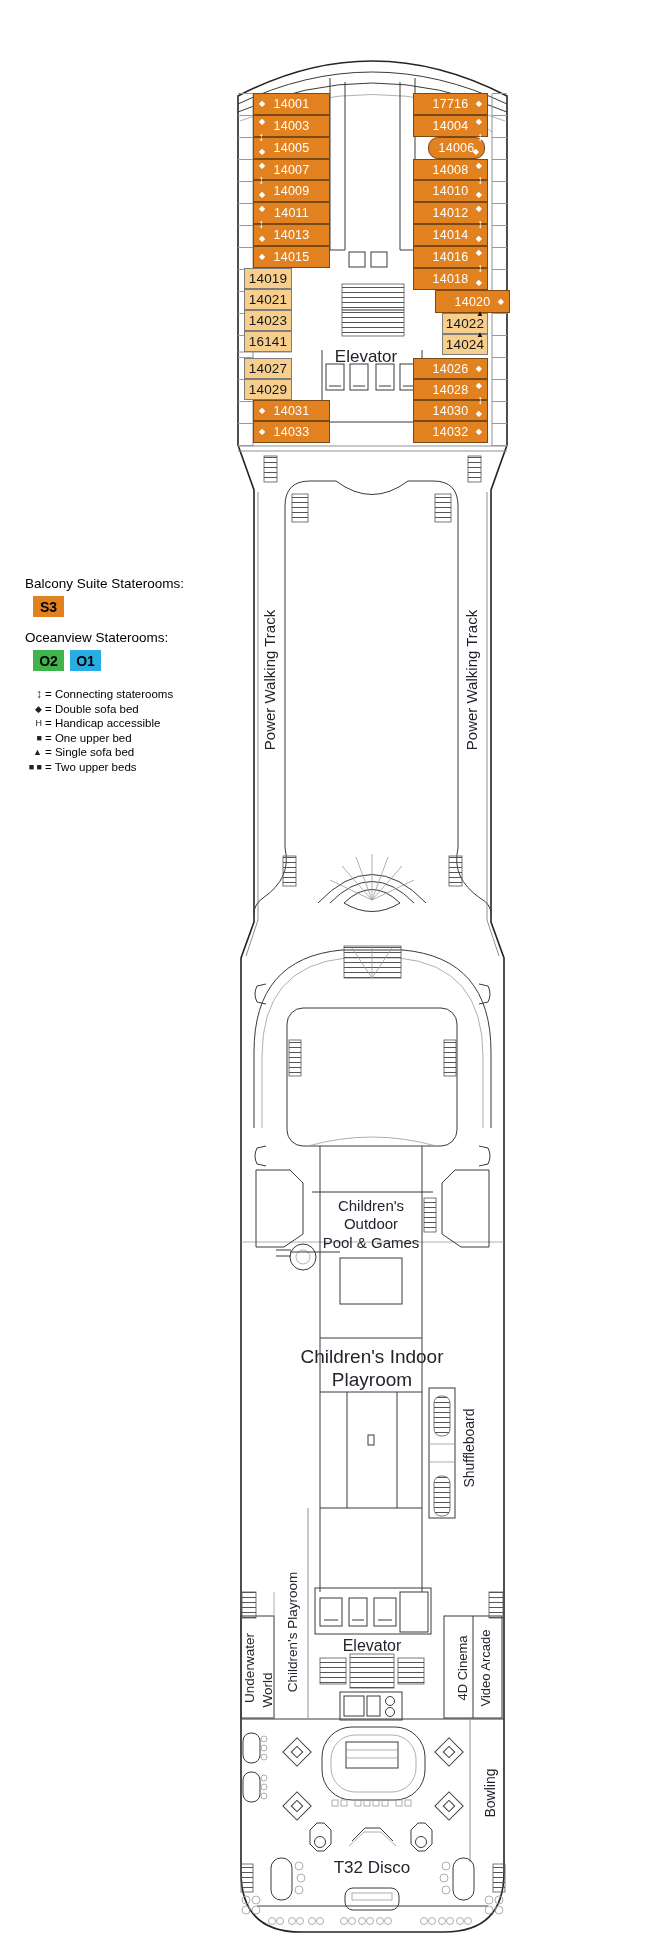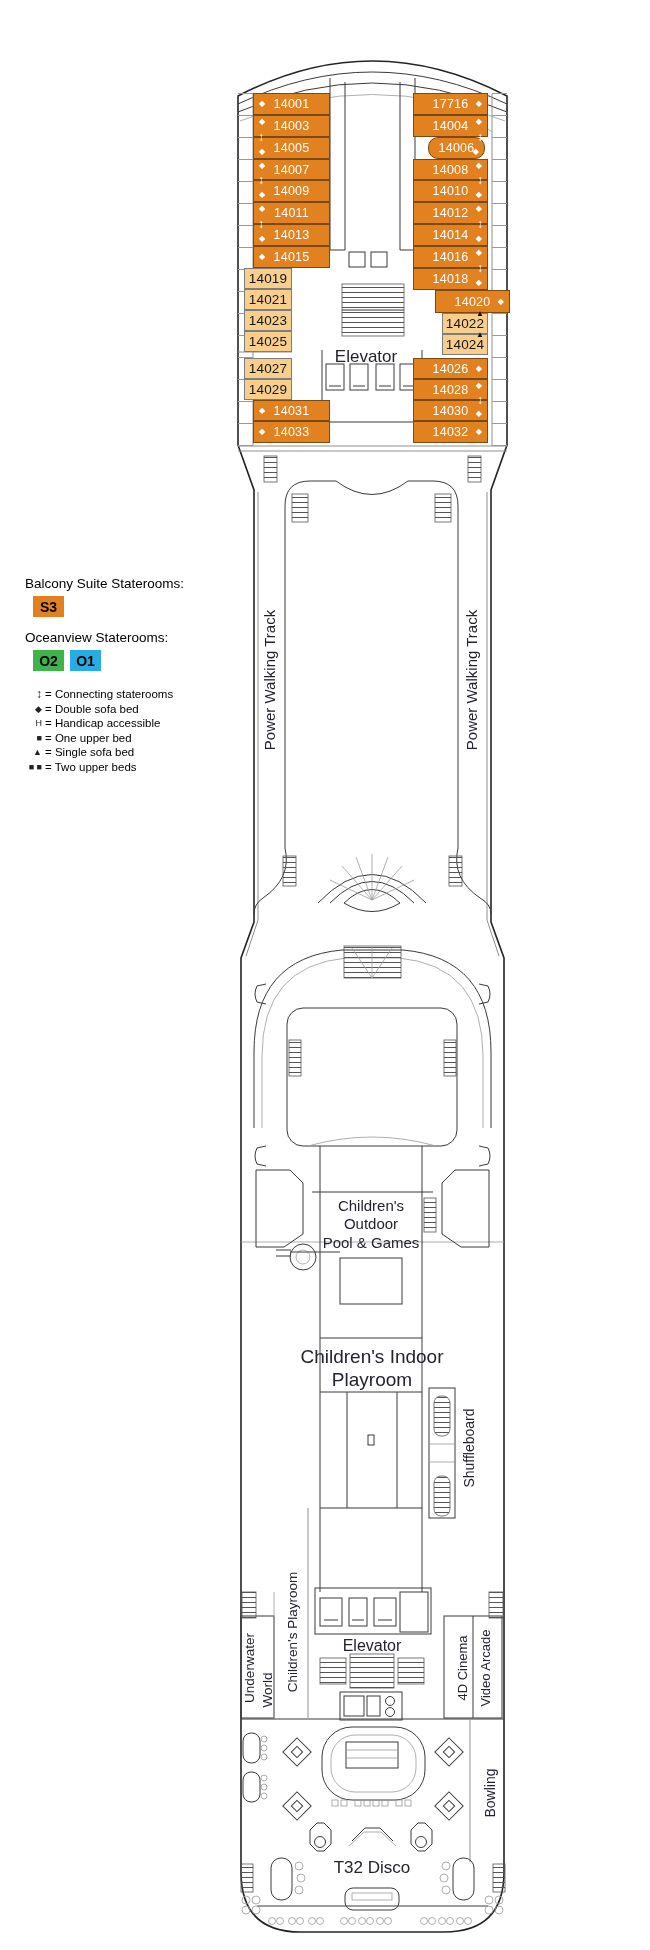--- a/index.html
+++ b/index.html
@@ -289,21 +289,21 @@
       <div class="room b3 side-left" style="left: 244px; top: 268px; width: 48px; height: 21px;">
         <span class="num">14019</span>
       </div>
       <div class="room b3 side-left" style="left: 244px; top: 289px; width: 48px; height: 21px;">
         <span class="num">14021</span>
       </div>
       <div class="room b3 side-left" style="left: 244px; top: 310px; width: 48px; height: 21px;">
         <span class="num">14023</span>
       </div>
       <div class="room b3 side-left" style="left: 244px; top: 331px; width: 48px; height: 21px;">
-        <span class="num">14025</span>
+        <span class="num">16141</span>
       </div>
       <div class="room b3 side-left" style="left: 244px; top: 358px; width: 48px; height: 21px;">
         <span class="num">14027</span>
       </div>
       <div class="room b3 side-left" style="left: 244px; top: 379px; width: 48px; height: 21px;">
         <span class="num">14029</span>
       </div>
       <div class="room s3 side-left" style="left: 253px; top: 400px; width: 77px; height: 21px;">
         <span class="num">14031</span>
         <span class="ric diamond center">◆</span>

